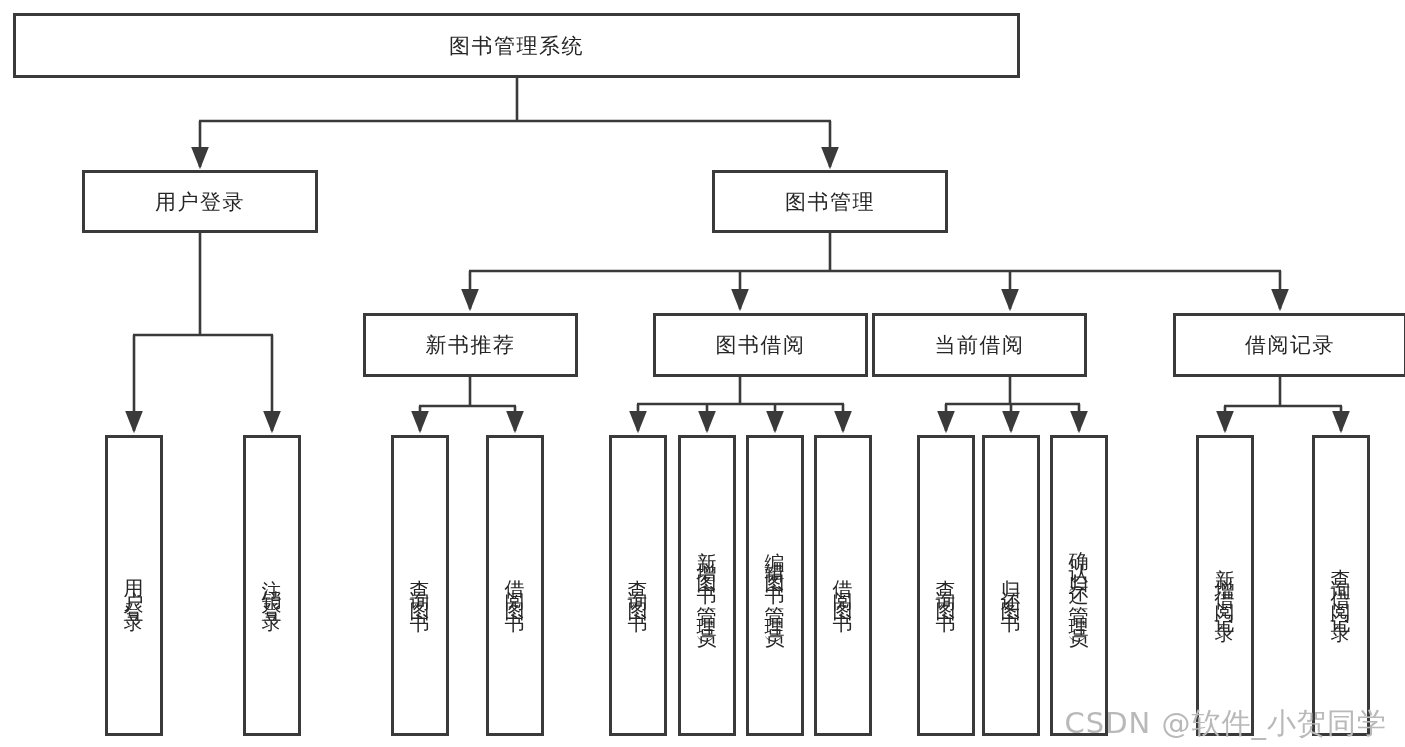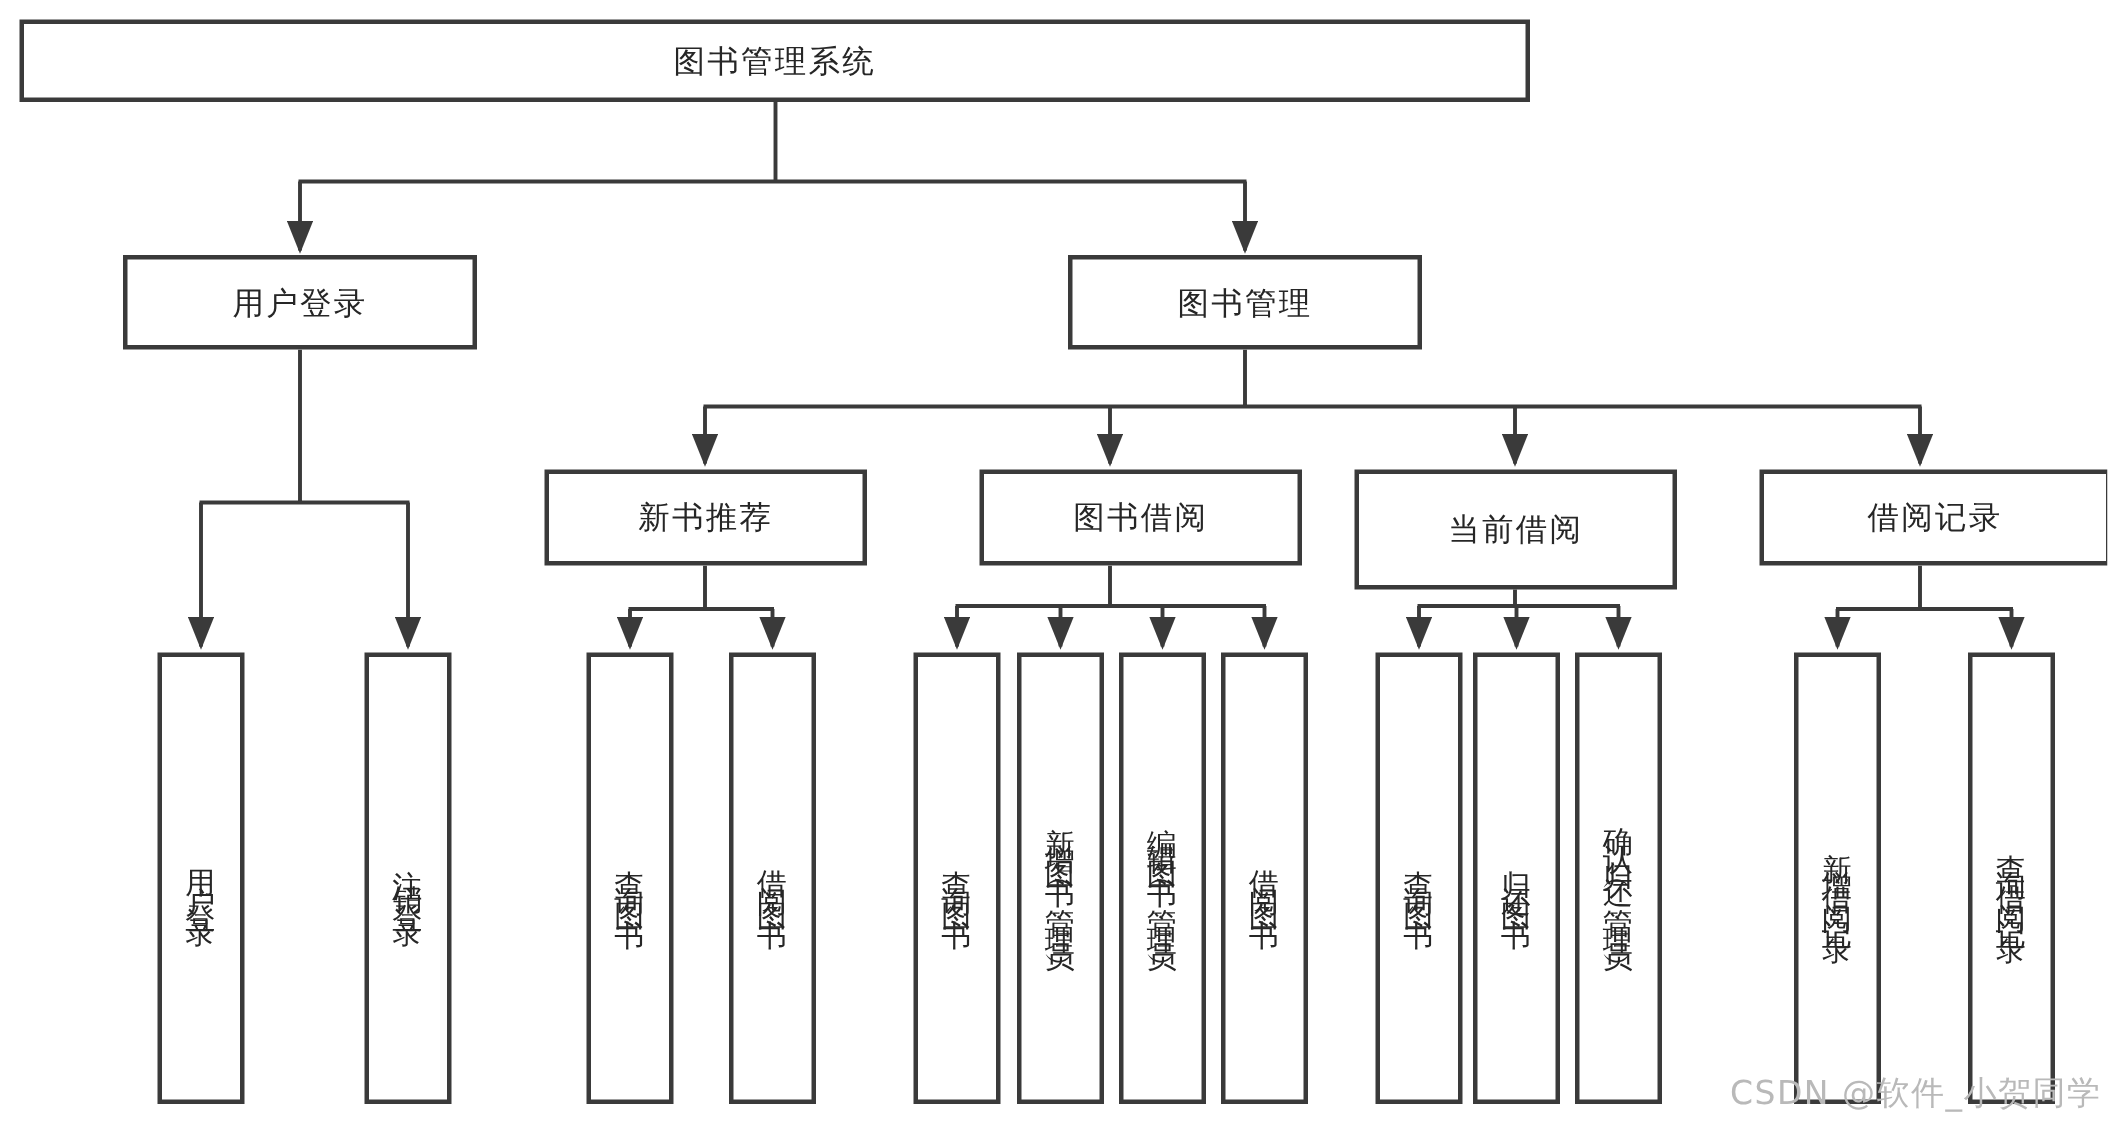--- a/index.html
+++ b/index.html
@@ -19,22 +19,22 @@
     position:absolute;z-index:2;background:var(--boxbg);
     border:3px solid var(--line);box-sizing:border-box;
     display:flex;align-items:center;justify-content:center;
   }
   .hlabel{font-size:21px;letter-spacing:1.5px;white-space:nowrap;}
   .vtext{
     display:block;writing-mode:vertical-lr;text-orientation:mixed;
     font-size:20px;line-height:1;letter-spacing:11px;
   }
   .watermark{
-    position:absolute;z-index:3;right:4px;bottom:3px;
-    font-size:22px;letter-spacing:1px;color:var(--wm);white-space:nowrap;
+    position:absolute;z-index:3;right:18px;bottom:3px;
+    font-size:29px;letter-spacing:1px;color:var(--wm);white-space:nowrap;
   }
 </style>
 </head>
 <body>
 
 <div class="stage">
 
   <svg class="connectors" width="1405" height="747" viewBox="0 0 1405 747">
     <defs>
       <marker id="ah" viewBox="0 0 10 8" refX="9" refY="4" markerWidth="8.5" markerHeight="6.8" orient="auto" markerUnits="strokeWidth">
@@ -83,38 +83,38 @@
       <path d="M1079 404 V431" marker-end="url(#ah)"></path>
     </g>
 
     <g>
       <path d="M1280 377 V406 M1224 406 H1342"></path>
       <path d="M1225 406 V431" marker-end="url(#ah)"></path>
       <path d="M1341 406 V431" marker-end="url(#ah)"></path>
     </g>
   </svg>
 
-  <div class="box" style="left:13px;top:13px;width:1007px;height:55px;">
+  <div class="box" style="left:13px;top:13px;width:1007px;height:65px;">
     <span class="hlabel">图书管理系统</span>
   </div>
 
   <div class="box" style="left:82px;top:170px;width:236px;height:63px;">
     <span class="hlabel">用户登录</span>
   </div>
   <div class="box" style="left:712px;top:170px;width:236px;height:63px;">
     <span class="hlabel">图书管理</span>
   </div>
 
   <div class="box" style="left:363px;top:313px;width:215px;height:64px;text-align:right;">
     <span class="hlabel">新书推荐</span>
   </div>
   <div class="box" style="left:633px;top:313px;width:215px;height:64px;margin-left:20px;">
     <span class="hlabel">图书借阅</span>
   </div>
-  <div class="box" style="left:903px;top:313px;width:215px;height:80px;">
+  <div class="box" style="left:872px;top:313px;width:215px;height:64px;">
     <span class="hlabel">当前借阅</span>
   </div>
   <div class="box" style="left:1173px;top:313px;width:234px;height:64px;">
     <span class="hlabel">借阅记录</span>
   </div>
 
   <div class="box" style="left:105px;top:435px;width:58px;height:301px;">
     <span class="vtext">用户登录</span>
   </div>
   <div class="box" style="left:243px;top:435px;width:58px;height:301px;">

